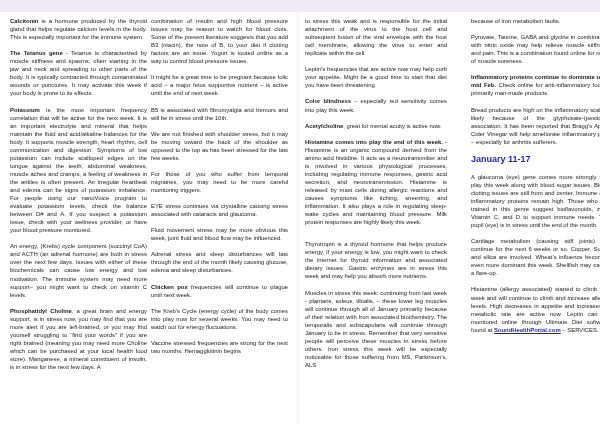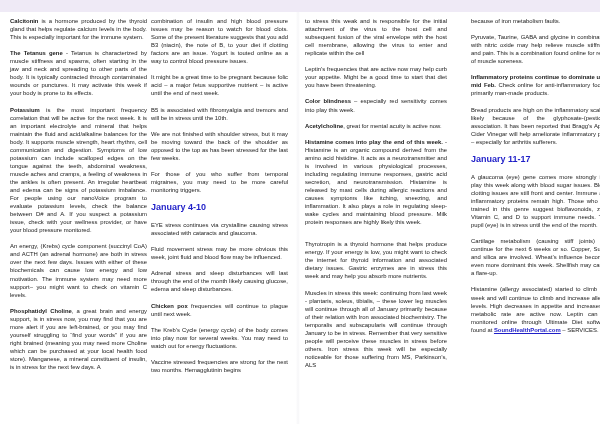--- a/index.html
+++ b/index.html
@@ -48,21 +48,20 @@
   <p><span>An energy, (Krebs) cycle component (succinyl CoA) and ACTH (an adrenal hormone) are both in stress over the next few days. Issues with either of these biochemicals can cause low energy and low motivation.  The immune system may need more support– you might want to check on vitamin C levels.</span></p>
   <p><b>Phosphatidyl Choline</b><span>, a great brain and energy support, is in stress now, you may find that you are more alert if you are left-brained, or you may find yourself struggling to “find your words” if you are right brained (meaning you may need more Choline which can be purchased at your local health food store). Manganese, a mineral constituent of insulin, is in stress for the next few days. A</span></p>
 </div>
 
 <div class="col" id="col2">
   <p><span>combination of insulin and high blood pressure issues may be reason to watch for blood clots.  Some of the present literature suggests that you add B3 (niacin), the note of B, to your diet if clotting factors are an issue. Yogurt is touted online as a way to control blood pressure issues.</span></p>
   <p><span>It might be a great time to be pregnant because folic acid – a major fetus supportive nutrient – is active until the end of next week.</span></p>
   <p><span>B5 is associated with fibromyalgia and tremors and will be in stress until the 10th.</span></p>
   <p><span>We are not finished with shoulder stress, but it may be moving toward the back of the shoulder as opposed to the top as has been stressed for the last few weeks.</span></p>
   <p><span>For those of you who suffer from temporal migraines, you may need to be more careful monitoring triggers.</span></p>
-  <div class="heading">January 4-10</div>
   <p><span>EYE stress continues via crystalline causing stress associated with cataracts and glaucoma.</span></p>
   <p><span>Fluid movement stress may be more obvious this week, joint fluid and blood flow may be influenced.</span></p>
   <p><span>Adrenal stress and sleep disturbances will last through the end of the month likely causing glucose, edema and sleep disturbances.</span></p>
   <p><b>Chicken pox</b><span> frequencies will continue to plague until next week.</span></p>
   <p><span>The Kreb’s Cycle (energy cycle) of the body comes into play now for several weeks.  You may need to watch out for energy fluctuations.</span></p>
   <p><span>Vaccine stressed frequencies are strong for the next two months. Hemagglutinin begins</span></p>
 </div>
 
 <div class="col" id="col3">
   <p><span>to stress this weak and is responsible for the initial attachment of the virus to the host cell and subsequent fusion of the viral envelope with the host cell membrane, allowing the virus to enter and replicate within the cell</span></p>

